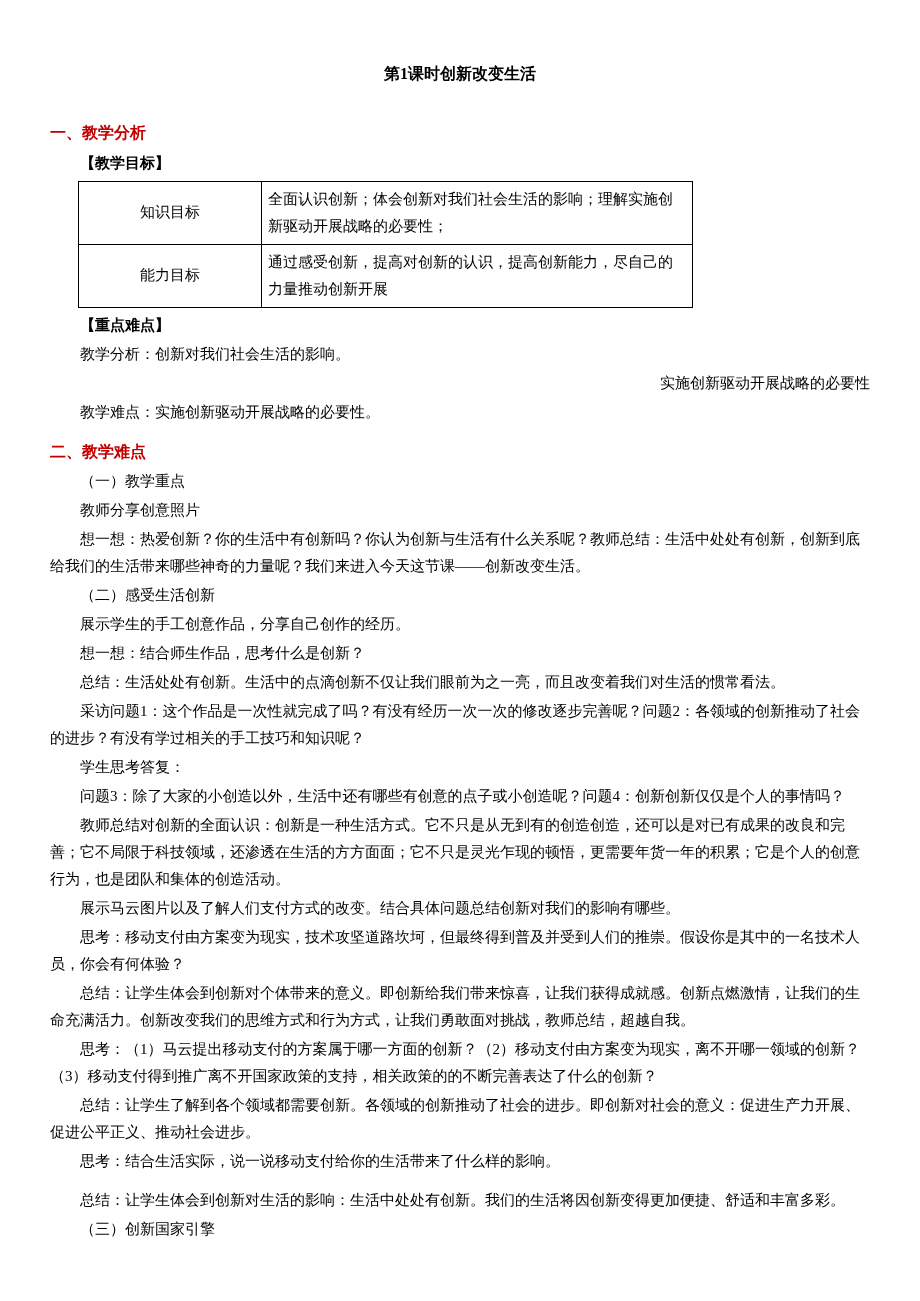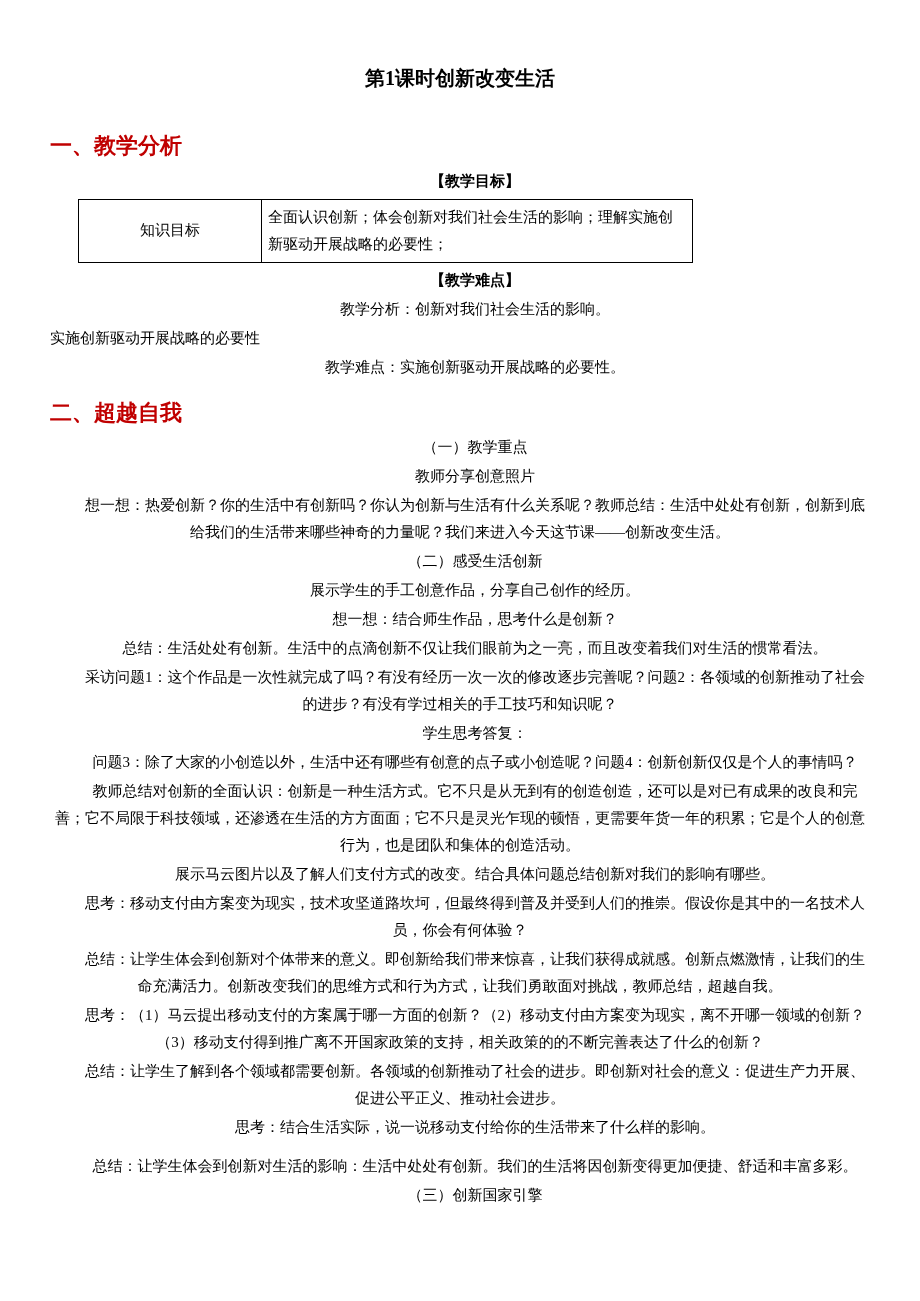--- a/index.html
+++ b/index.html
@@ -8,27 +8,27 @@
     line-height: 1.8;
     color: #000;
     background: #fff;
     width: 920px;
     margin: 0;
     padding: 60px 50px 40px 50px;
     box-sizing: border-box;
   }
   .title {
     text-align: center;
-    font-size: 20px;
+    font-size: 16px;
     font-weight: bold;
     margin-bottom: 30px;
   }
   .section-heading {
     color: #c00000;
-    font-size: 22px;
+    font-size: 16px;
     font-weight: bold;
     margin: 12px 0 2px 0;
   }
   .sub-bold {
     font-weight: bold;
   }
   table {
     border-collapse: collapse;
     width: 75%;
     margin: 4px 17px 4px 28px;
@@ -40,52 +40,55 @@
   }
   td.cell-label {
     text-align: center;
     width: 170px;
   }
   .indent {
     text-indent: 2em;
     margin: 2px 0;
   }
   .center-line {
-    text-align: left;
+    text-align: right;
     margin: 2px 0;
   }
   p {
     margin: 2px 0;
-    text-align: center;
   }
 </style>
 </head>
 <body>
 
 <div class="title">第1课时创新改变生活</div>
 
 <div class="section-heading">一、教学分析</div>
 
 <p class="indent sub-bold">【教学目标】</p>
 
 <table>
   <tbody>
       <tr>
     <td class="cell-label">知识目标</td>
     <td>全面认识创新；体会创新对我们社会生活的影响；理解实施创新驱动开展战略的必要性；</td>
   </tr>
+  <tr>
+    <td class="cell-label">能力目标</td>
+    <td>通过感受创新，提高对创新的认识，提高创新能力，尽自己的力量推动创新开展</td>
+  </tr>
 </tbody>
   </table>
 
-<p class="indent sub-bold">【教学难点】</p>
+<p class="indent sub-bold">【重点难点】</p>
 <p class="indent">教学分析：创新对我们社会生活的影响。</p>
 <p class="center-line">实施创新驱动开展战略的必要性</p>
 <p class="indent">教学难点：实施创新驱动开展战略的必要性。</p>
 
-<div class="section-heading">二、超越自我</div>
+<div class="section-heading">二、教学难点</div>
 
 <p class="indent">（一）教学重点</p>
 <p class="indent">教师分享创意照片</p>
 <p class="indent">想一想：热爱创新？你的生活中有创新吗？你认为创新与生活有什么关系呢？教师总结：生活中处处有创新，创新到底给我们的生活带来哪些神奇的力量呢？我们来进入今天这节课——创新改变生活。</p>
 <p class="indent">（二）感受生活创新</p>
 <p class="indent">展示学生的手工创意作品，分享自己创作的经历。</p>
 <p class="indent">想一想：结合师生作品，思考什么是创新？</p>
 <p class="indent">总结：生活处处有创新。生活中的点滴创新不仅让我们眼前为之一亮，而且改变着我们对生活的惯常看法。</p>
 <p class="indent">采访问题1：这个作品是一次性就完成了吗？有没有经历一次一次的修改逐步完善呢？问题2：各领域的创新推动了社会的进步？有没有学过相关的手工技巧和知识呢？</p>
 <p class="indent">学生思考答复：</p>

